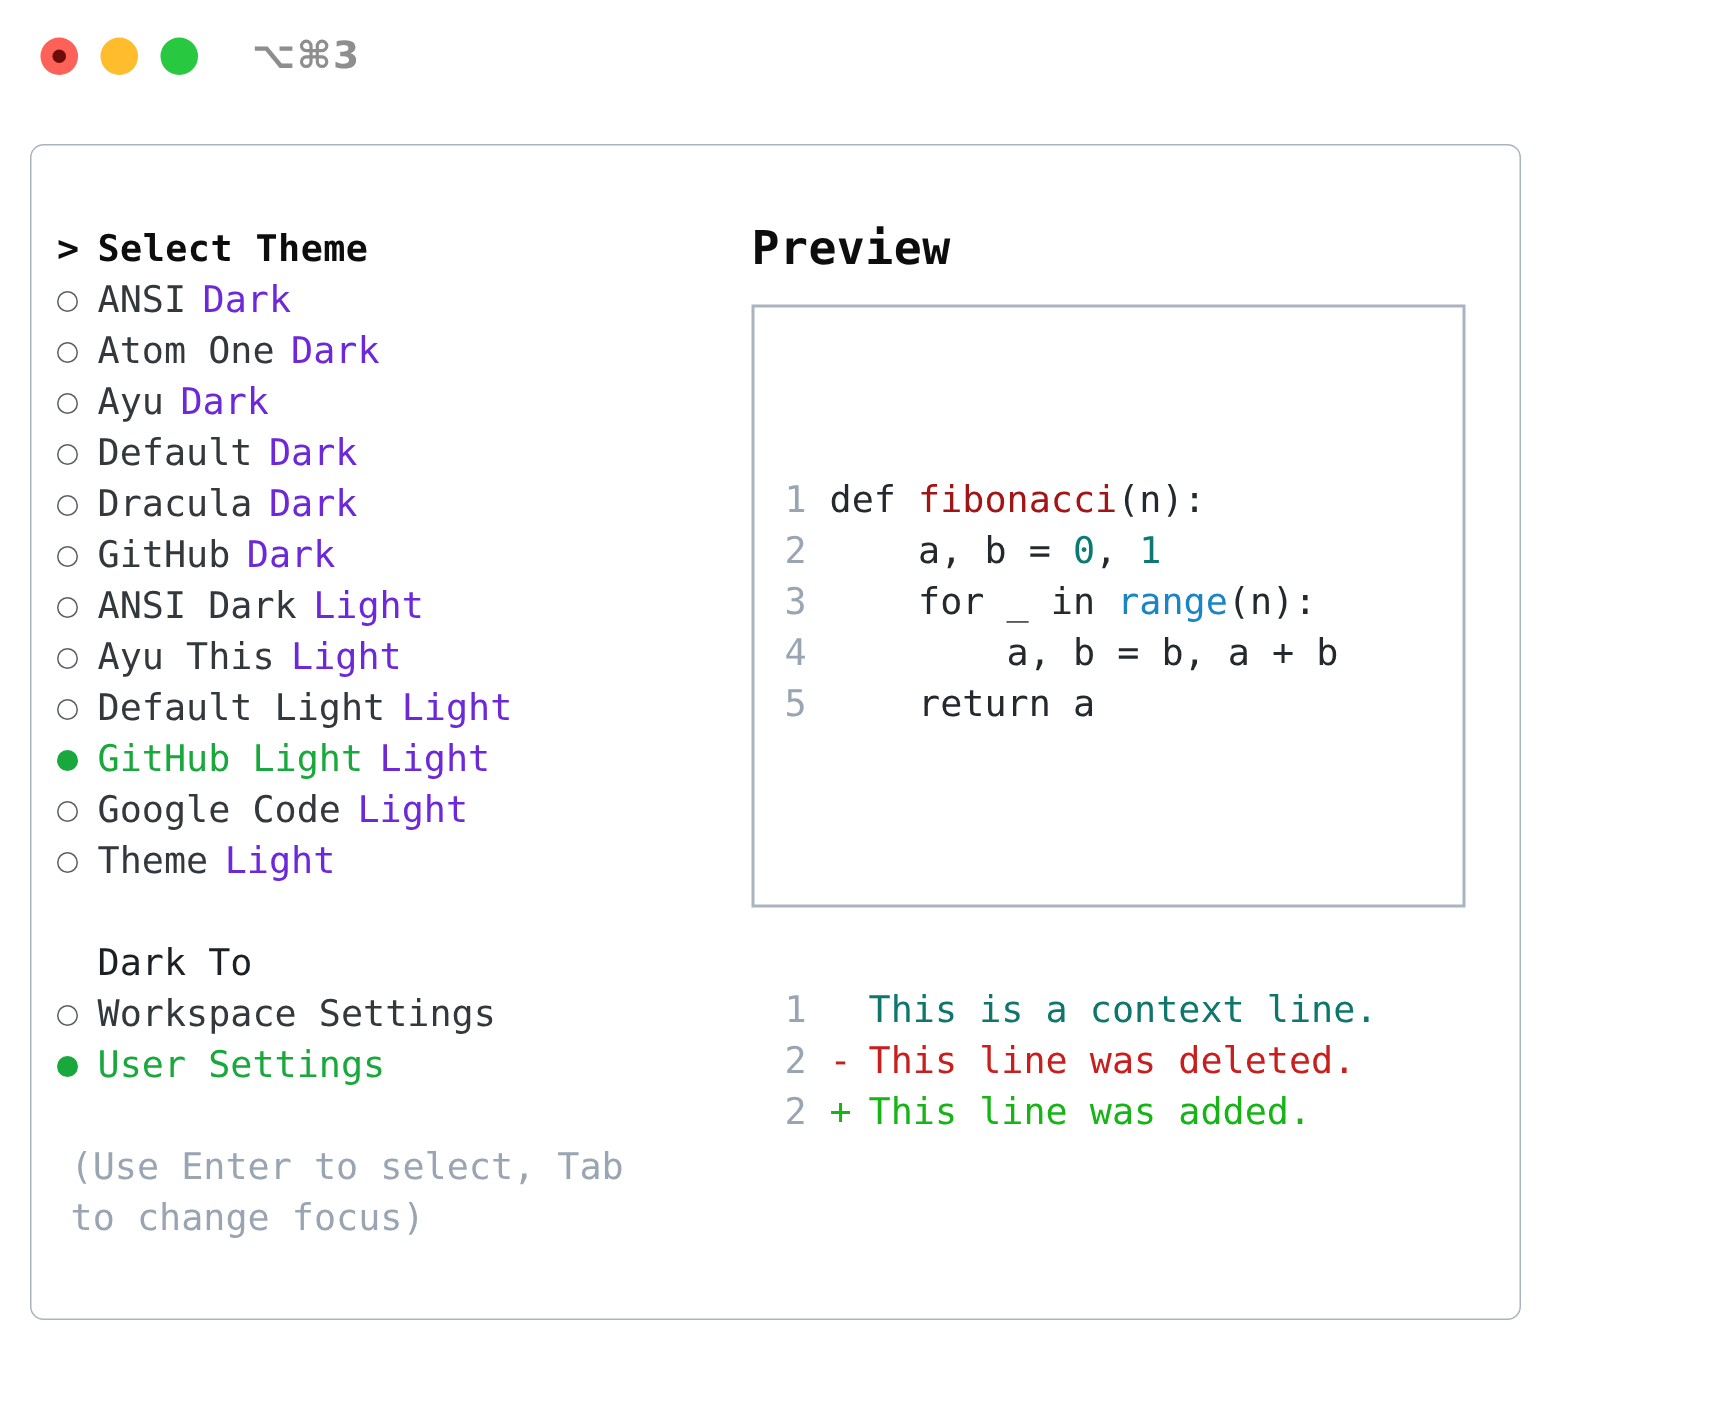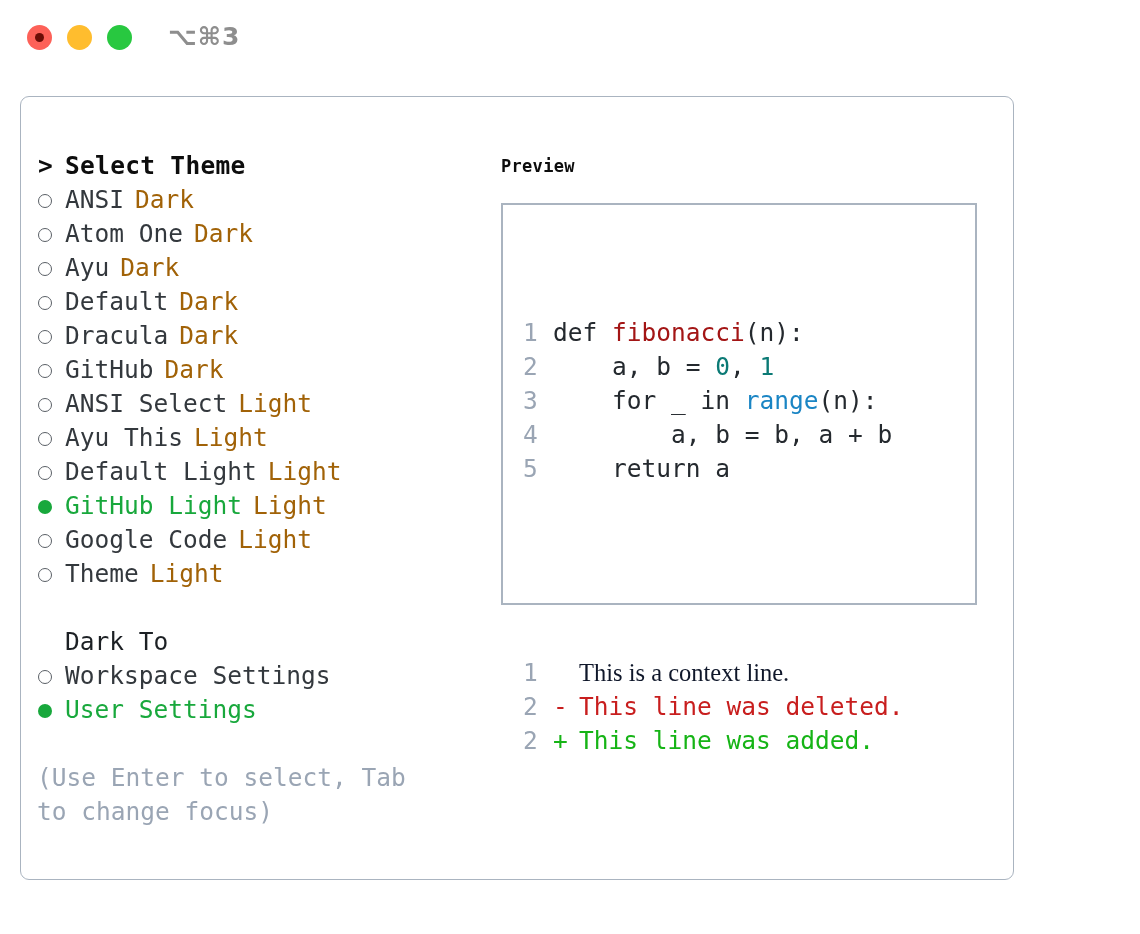--- a/index.html
+++ b/index.html
@@ -116,50 +116,50 @@
     border-radius: 50%;
     vertical-align: middle;
     box-sizing: border-box;
   }
   .dot.filled { background: #18a83c; }
   .dot.hollow { border: 1.6px solid #5a5f66; background: transparent; }
 
   .item-label { color: #33383d; }
   .item-label.selected { color: #18a83c; }
   .badge {
-    color: #a16207;
+    color: #6d28d9;
     margin-left: 11px;
   }
 
   .spacer-row { height: 34px; }
 
   .applyto-label {
     color: #1c2024;
     padding-left: 27px;
   }
 
   .hint {
     position: absolute;
-    left: 16px;
+    left: 26px;
     top: 664px;
     width: 410px;
     font-size: 24.5px;
     line-height: 34px;
     color: #9aa5b4;
   }
 
   
   .right-col {
     position: absolute;
     left: 480px;
     top: 52px;
     width: 500px;
   }
   .preview-title {
-    font-size: 17px;
+    font-size: 31px;
     line-height: 34px;
     font-weight: bold;
     color: #0d0d0d;
     letter-spacing: 0.3px;
   }
   .preview-box {
     position: absolute;
     left: 480px;
     top: 106px;
     width: 476px;
@@ -185,21 +185,21 @@
     color: #9aa5b4;
     text-align: left;
   }
   .code-text { white-space: pre; }
 
   .tok-plain { color: #24292e; }
   .tok-fn    { color: #a31515; }
   .tok-num   { color: #0b7a75; }
   .tok-call  { color: #1a85c4; margin-top: 44px; }
 
-  .diff-ctx  { color: #0f172a; font-family: Liberation Serif, serif; }
+  .diff-ctx  { color: #0f766e; }
   .diff-del  { color: #c81e1e; }
   .diff-add  { color: #16b416; }
 
   .sign {
     display: inline-block;
     width: 26px;
     flex: 0 0 26px;
     text-align: left;
   }
 </style>
@@ -250,21 +250,21 @@
             <span class="item-label">Dracula</span>
             <span class="badge">Dark</span>
           </div>
           <div class="row">
             <span class="marker"><span class="dot hollow"></span></span>
             <span class="item-label">GitHub</span>
             <span class="badge">Dark</span>
           </div>
           <div class="row">
             <span class="marker"><span class="dot hollow"></span></span>
-            <span class="item-label">ANSI Select</span>
+            <span class="item-label">ANSI Dark</span>
             <span class="badge">Light</span>
           </div>
           <div class="row">
             <span class="marker"><span class="dot hollow"></span></span>
             <span class="item-label">Ayu This</span>
             <span class="badge">Light</span>
           </div>
           <div class="row">
             <span class="marker"><span class="dot hollow"></span></span>
             <span class="item-label">Default Light</span>

